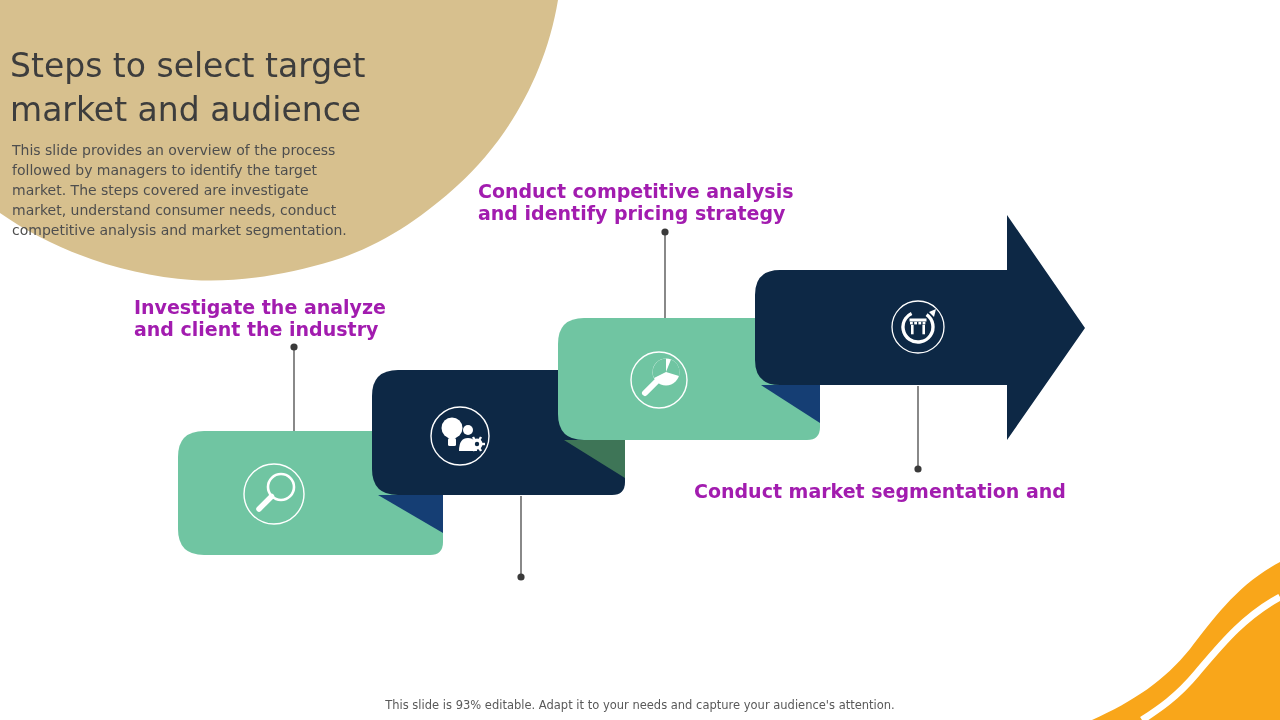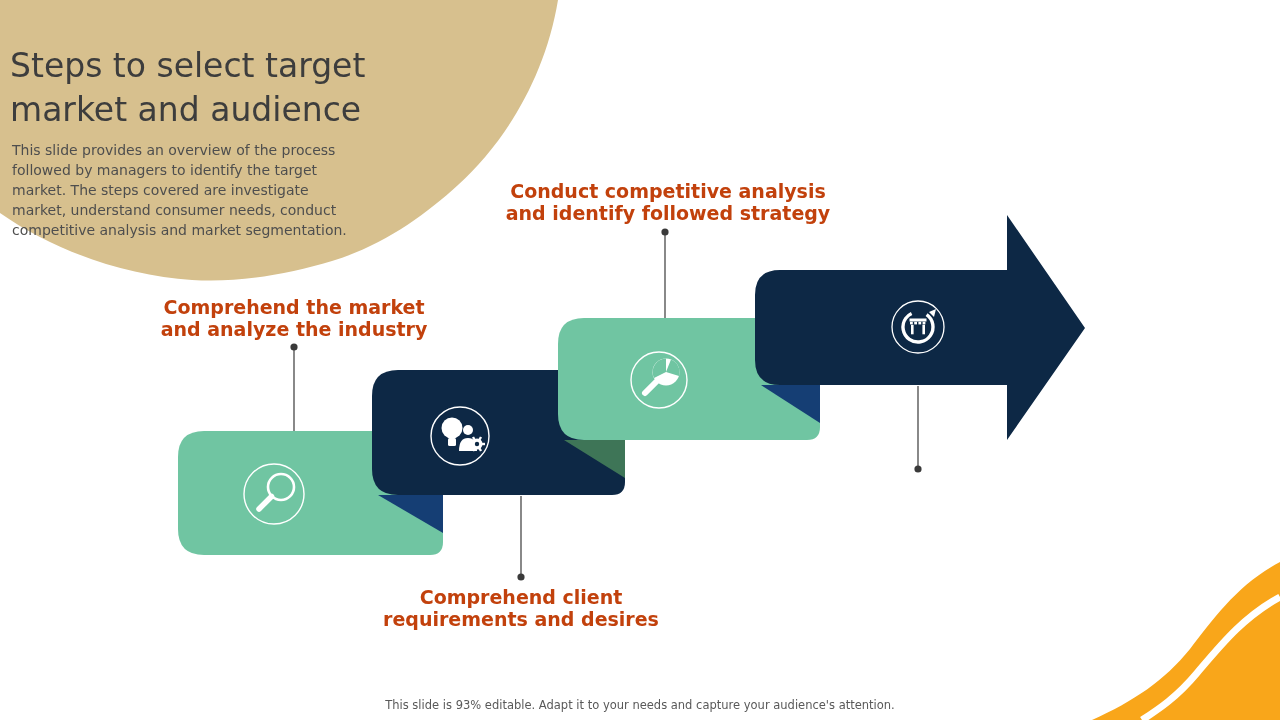--- a/index.html
+++ b/index.html
@@ -2,21 +2,21 @@
 <html><head>
 <meta charset="utf-8">
 <style>
   html,body{margin:0;padding:0;background:#fff;}
   .slide{position:relative;width:1280px;height:720px;background:#ffffff;overflow:hidden;
          font-family:"DejaVu Sans","Liberation Sans",sans-serif;}
   .art{position:absolute;left:0;top:0;width:1280px;height:720px;}
   .txt{position:absolute;color:#3E3E3E;}
   .title{left:10px;top:44px;width:470px;font-size:33px;line-height:1.32;color:#3D3D3D;}
   .desc{left:12px;top:141px;width:340px;font-size:14px;line-height:1.42;color:#4E4E4E;}
-  .step-label{font-size:19px;font-weight:bold;line-height:22px;text-align:center;color:#c2410c;}
+  .step-label{font-size:19px;font-weight:bold;line-height:22px;color:#a21caf;}
   .lbl1{left:134px;top:296px;width:320px;}
   .lbl2{left:361px;top:586px;width:320px;}
   .lbl3{left:478px;top:180px;width:380px;}
   .lbl4{left:694px;top:480px;width:450px;}
   .footer{left:0;top:698px;width:1280px;text-align:center;font-size:11.5px;color:#595959;}
 </style>
 </head>
 <body>
 
 <div class="slide">
@@ -97,28 +97,25 @@
       <rect x="922.6" y="321.8" width="2.8" height="2.6" fill="#ffffff"></rect>
       <rect x="911" y="324.8" width="2.6" height="9.5" fill="#ffffff"></rect>
       <rect x="922.4" y="324.8" width="2.6" height="9.5" fill="#ffffff"></rect>
     </g>
   </svg>
 
   <div class="txt title">Steps to select target market and audience</div>
   <div class="txt desc">This slide provides an overview of the process followed by managers to identify the target market. The steps covered are investigate market, understand consumer needs, conduct competitive analysis and market segmentation.</div>
 
   <div class="txt step-label lbl1">
-    <div>Comprehend the market</div>
-    <div>and analyze the industry</div>
-  </div>
-  <div class="txt step-label lbl2">
-    <div>Comprehend client</div>
-    <div>requirements  and desires</div>
+    <div>Investigate the analyze</div>
+    <div>and client the industry</div>
   </div>
   <div class="txt step-label lbl3">
     <div>Conduct competitive analysis</div>
-    <div>and identify followed strategy</div>
+    <div>and identify pricing strategy</div>
   </div>
   <div class="txt step-label lbl4">
+    <div>Conduct market segmentation and</div>
   </div>
 
   <div class="txt footer">This slide is 93% editable. Adapt it to your needs and capture your audience's attention.</div>
 </div>
 
 </body></html>

